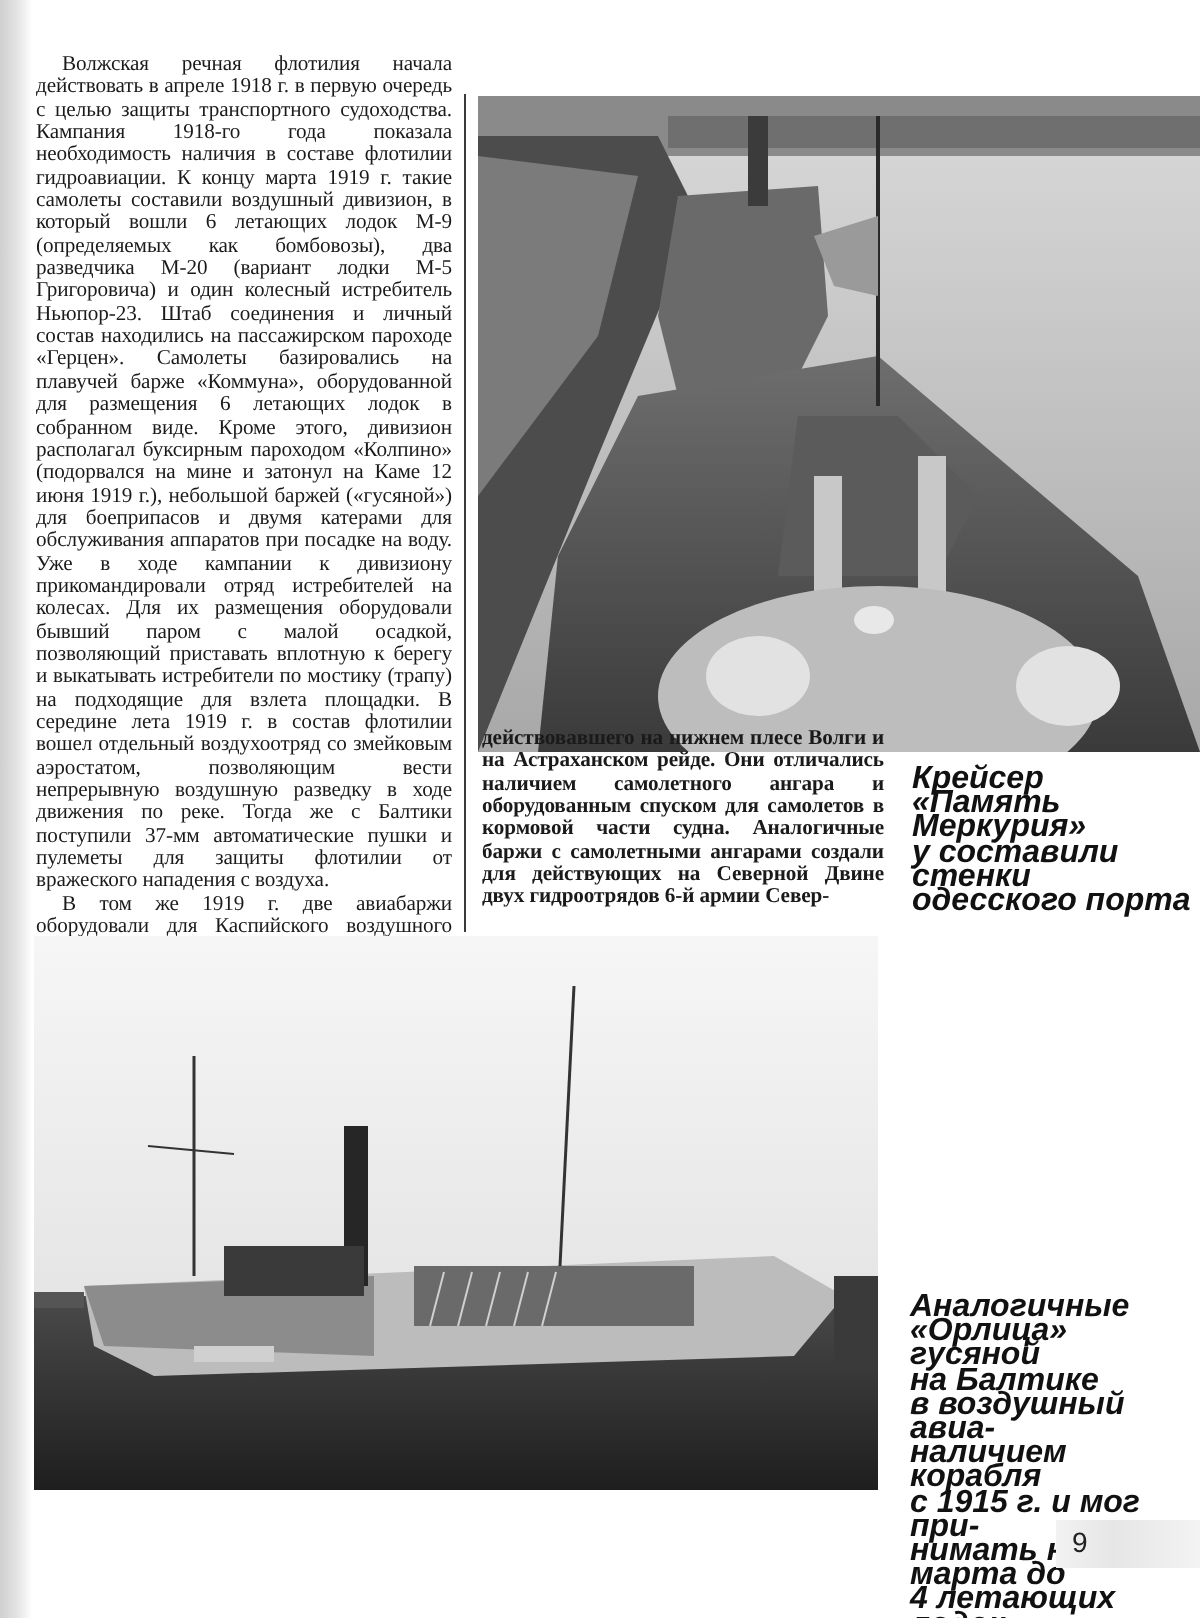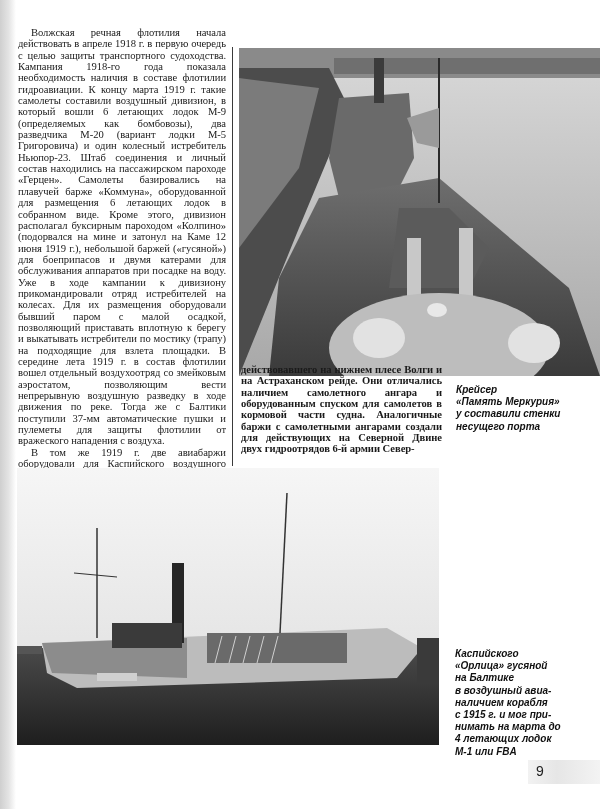--- a/index.html
+++ b/index.html
@@ -31,21 +31,21 @@
       linear-gradient(180deg, #7a7a7a 0%, #6a6a6a 4%, #909090 8%, #5a5a5a 14%, transparent 14%),
       #bdbdbd;
   }
   #photo-bottom {
     left: 17px; top: 468px; width: 422px; height: 277px;
     background: linear-gradient(180deg, #f4f4f4 0%, #e8e8e8 45%, #cfcfcf 60%, #3c3c3c 62%, #2a2a2a 100%);
   }
 
   .caption {
     position: absolute; font-family: "Liberation Sans", "DejaVu Sans", sans-serif;
-    font-weight: bold; font-style: italic; font-size: 10px; line-height: 12.2px; color: #111;
+    font-weight: bold; font-style: italic; font-size: 16px; line-height: 12.2px; color: #111;
   }
   #caption-top { left: 456px; top: 384px; width: 140px; }
   #caption-bottom { left: 455px; top: 648px; width: 140px; }
 
   .page-number-box {
     position: absolute; left: 528px; top: 760px; width: 72px; height: 24px;
     background: linear-gradient(to right, #f2f2f2 0%, #e6e6e6 40%, #f3f3f3 100%);
   }
   .page-number {
     position: absolute; left: 8px; top: 3px; font-family: "Liberation Sans", "DejaVu Sans", sans-serif;
@@ -93,21 +93,21 @@
     <ellipse cx="198" cy="262" rx="10" ry="7" fill="#e8e8e8"></ellipse>
     <line x1="200" y1="10" x2="200" y2="155" stroke="#2a2a2a" stroke-width="2"></line>
     <polygon points="168,70 200,60 200,100 178,95" fill="#9a9a9a"></polygon>
   </svg>
 </div>
 
 <div id="caption-top" class="caption">
   <div>Крейсер</div>
   <div>«Память Меркурия»</div>
   <div>у составили стенки</div>
-  <div>несущего порта</div>
+  <div>одесского порта</div>
 </div>
 
 <div id="col-right" class="text-col">
   <p class="cont">действовавшего на нижнем плесе Волги и на Астраханском рейде. Они отличались наличием самолетного ангара и оборудованным спуском для самолетов в кормовой части судна. Аналогичные баржи с самолетными ангарами создали для действующих на Северной Двине двух гидроотрядов 6-й армии Север-</p>
 </div>
 
 <div id="photo-bottom" class="photo">
   <svg width="422" height="277" viewBox="0 0 422 277">
     <defs>
       <linearGradient id="sky" x1="0" y1="0" x2="0" y2="1">
@@ -136,21 +136,21 @@
       <line x1="240" y1="195" x2="247" y2="168"></line>
       <line x1="254" y1="195" x2="261" y2="168"></line>
     </g>
     <rect x="95" y="155" width="70" height="25" fill="#3a3a3a"></rect>
     <rect x="80" y="205" width="40" height="8" fill="#d0d0d0"></rect>
     <rect x="400" y="170" width="22" height="45" fill="#3a3a3a"></rect>
   </svg>
 </div>
 
 <div id="caption-bottom" class="caption">
-  <div>Каспийского</div>
+  <div>Аналогичные</div>
   <div>«Орлица» гусяной</div>
   <div>на Балтике</div>
   <div>в воздушный авиа-</div>
   <div>наличием корабля</div>
   <div>с 1915 г. и мог при-</div>
   <div>нимать на марта до</div>
   <div>4 летающих лодок</div>
   <div>М-1 или FBA</div>
 </div>
 

